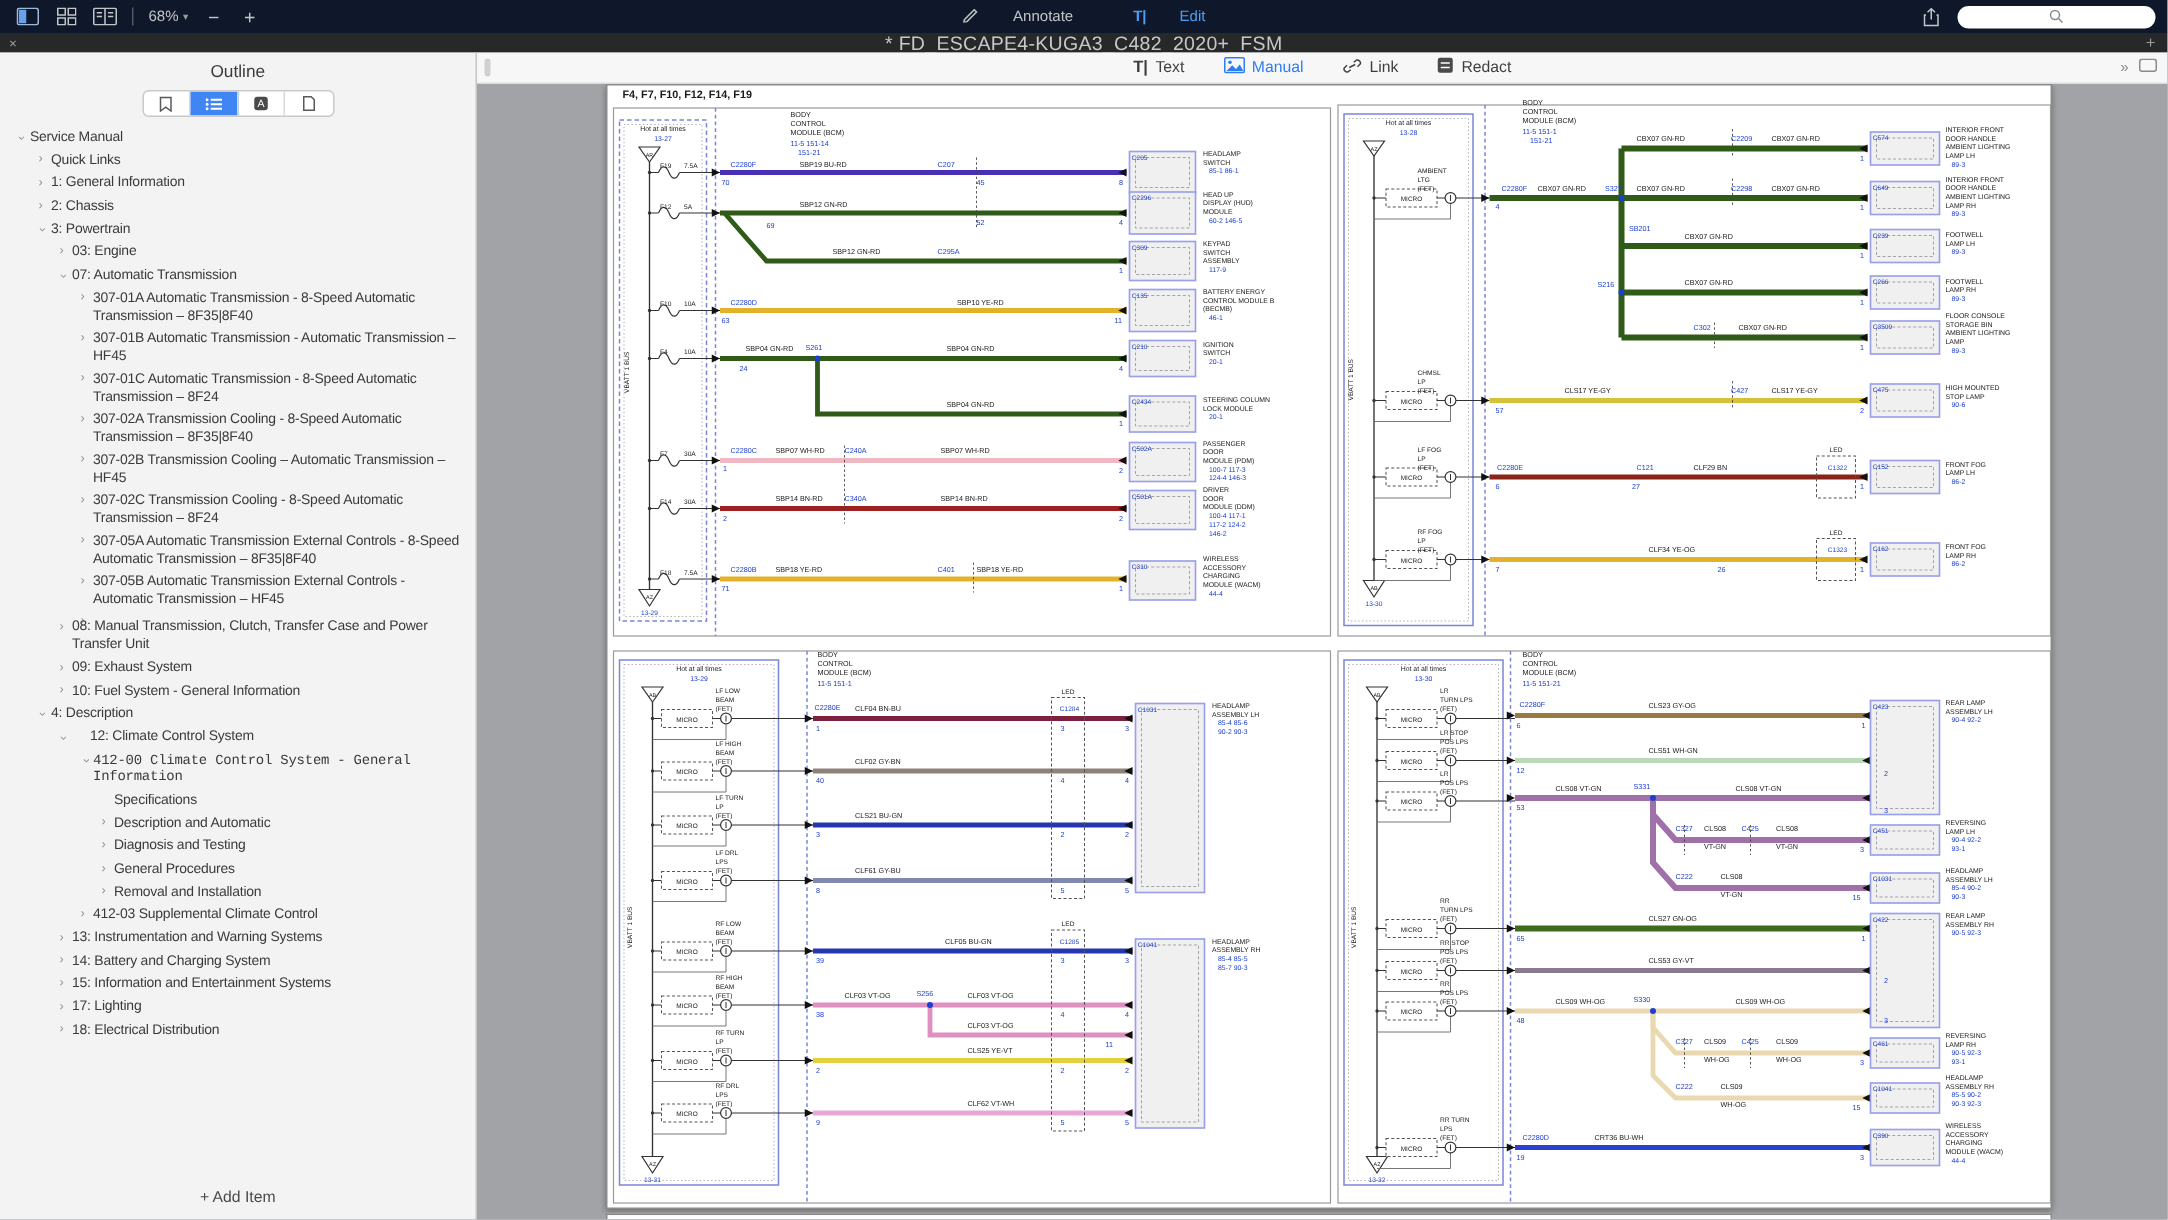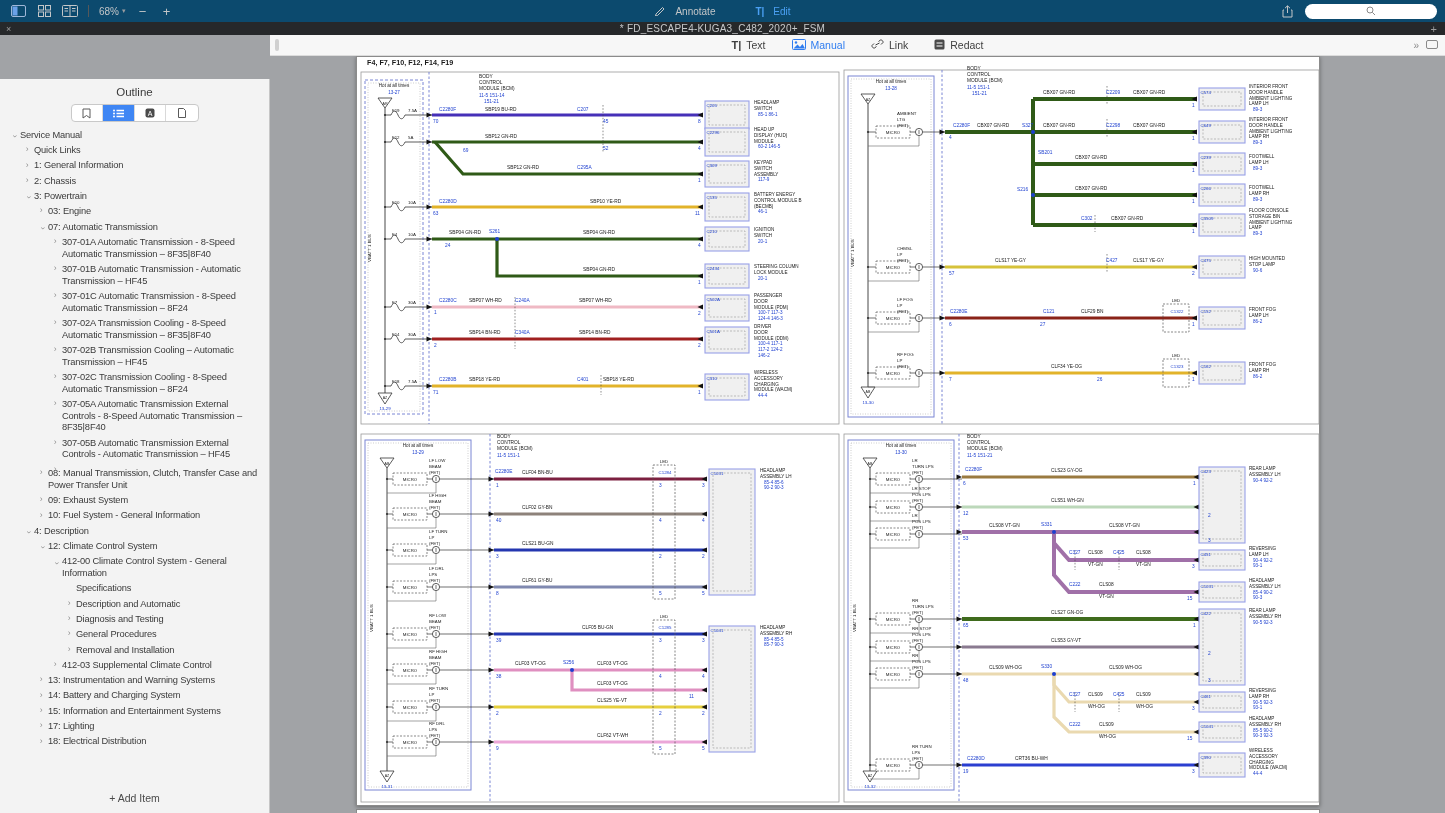--- a/index.html
+++ b/index.html
@@ -1,40 +1,40 @@
 <!DOCTYPE html>
 <html><head>
 <meta charset="utf-8">
 <style>
   * { margin:0; padding:0; box-sizing:border-box; }
   html,body { width:1445px; height:813px; overflow:hidden; background:#a1a3a6;
               font-family:"Liberation Sans", sans-serif; }
 
   
-  .topbar { height:22px; background:#0c4a6e; display:flex; align-items:center;
+  .topbar { height:22px; background:#0f172a; display:flex; align-items:center;
             color:#c3c6c8; font-size:10px; position:relative; }
   .topbar .grp { display:flex; align-items:center; gap:10px; padding:0 10px; }
   .tb-icon { width:16px; height:13px; display:inline-flex; align-items:center; justify-content:center; cursor:pointer; }
   .tb-sep { width:1px; height:12px; background:#55585a; }
   .zoomctl { display:flex; align-items:center; gap:3px; cursor:pointer; }
   .chev { font-size:7px; color:#9a9da0; }
   .pm { font-size:13px; color:#c3c6c8; width:14px; text-align:center; cursor:pointer; }
   .centerTools { position:absolute; left:0; right:0; display:flex; justify-content:center; gap:40px; pointer-events:none; }
-  .centerTools .ct { display:flex; align-items:center; gap:9px; pointer-events:auto; cursor:pointer; }
+  .centerTools .ct { display:flex; align-items:center; gap:22px; pointer-events:auto; cursor:pointer; }
   .ct.blue { color:#4ba0f4; }
   .rightTools { margin-left:auto; display:flex; align-items:center; gap:10px; padding-right:8px; }
   .searchbox { width:132px; height:15px; background:#fff; border-radius:8px; display:flex; align-items:center; justify-content:center; }
   .tabbar { height:13px; background:#26282a; display:flex; align-items:center; color:#c6c8ca; position:relative; }
   .tabbar .x { color:#9b9b9b; font-size:9px; padding:0 6px; cursor:pointer; }
-  .tabbar .title { position:absolute; left:0; right:0; text-align:center; font-size:10px; letter-spacing:.2px; }
+  .tabbar .title { position:absolute; left:0; right:0; text-align:center; font-size:13px; letter-spacing:.2px; }
   .tabbar .plus { margin-left:auto; color:#9b9b9b; font-size:11px; padding:0 8px; cursor:pointer; }
 
   
   .cols { display:flex; height:778px; }
-  .sidebar { width:270px; background:#f3f3f3; border-right:1px solid #c6c6c6; position:relative;margin-top:44px; }
+  .sidebar { width:318px; background:#f3f3f3; border-right:1px solid #c6c6c6; position:relative; }
   .sb-title { text-align:center; font-size:11.5px; color:#3c3c3c; padding-top:7px; }
   .seg { display:flex; width:128px; margin:6px auto 0; border:1px solid #c9c9c9; border-radius:4px; background:#fff; overflow:hidden; }
   .seg .cell { width:32px; height:16px; display:flex; align-items:center; justify-content:center; cursor:pointer; border-right:1px solid #d9d9d9; }
   .seg .cell:last-child { border-right:none; }
   .seg .cell.active { background:#3f86f4; }
   .tree { margin-top:6px; height:648px; overflow:hidden; }
   .row { position:relative; padding:1.8px 6px 1.8px 0; font-size:9.3px; letter-spacing:-0.15px;
          line-height:11.7px; color:#3a3a3a; cursor:pointer; }
   .row .cv { position:absolute; top:1px; font-size:8.5px; color:#8e8e8e; width:10px; text-align:center; }
   .row .cv.open { transform:rotate(90deg); transform-origin:50% 60%; }
@@ -171,22 +171,22 @@
         <div class="row" style="padding-left: 62px;"><span class="cv" style="left: 50px;">›</span><span>307-02A Transmission Cooling - 8-Speed Automatic Transmission – 8F35|8F40</span></div>
         <div class="row" style="padding-left: 62px;"><span class="cv" style="left: 50px;">›</span><span>307-02B Transmission Cooling – Automatic Transmission – HF45</span></div>
         <div class="row" style="padding-left: 62px;"><span class="cv" style="left: 50px;">›</span><span>307-02C Transmission Cooling - 8-Speed Automatic Transmission – 8F24</span></div>
         <div class="row" style="padding-left: 62px;"><span class="cv" style="left: 50px;">›</span><span>307-05A Automatic Transmission External Controls - 8-Speed Automatic Transmission – 8F35|8F40</span></div>
         <div class="row" style="padding-left: 62px;"><span class="cv" style="left: 50px;">›</span><span>307-05B Automatic Transmission External Controls - Automatic Transmission – HF45</span></div>
         <div class="row" style="padding-left: 62px;"><span class="cv" style="left: 50px;">›</span></div>
         <div class="row" style="padding-left: 48px;"><span class="cv" style="left: 36px;">›</span><span>08: Manual Transmission, Clutch, Transfer Case and Power Transfer Unit</span></div>
         <div class="row" style="padding-left: 48px;"><span class="cv" style="left: 36px;">›</span><span>09: Exhaust System</span></div>
         <div class="row" style="padding-left: 48px;"><span class="cv" style="left: 36px;">›</span><span>10: Fuel System - General Information</span></div>
         <div class="row" style="padding-left: 34px;"><span class="cv open" style="left: 22px;">›</span><span>4: Description</span></div>
-        <div class="row" style="padding-left: 48px;"><span class="cv open" style="left: 36px;">›</span><span>12: Climate Control System</span></div>
-        <div class="row" style="padding-left: 62px;"><span class="cv open" style="left: 50px;">›</span><span>412-00 Climate Control System - General Information</span></div>
+        <div class="row" style="padding-left: 60px;"><span class="cv open" style="left: 36px;">›</span><span>12: Climate Control System</span></div>
+        <div class="row" style="padding-left: 62px; font-family: Liberation Mono, monospace;"><span class="cv open" style="left: 50px;">›</span><span>412-00 Climate Control System - General Information</span></div>
         <div class="row" style="padding-left: 76px;"><span>Specifications</span></div>
         <div class="row" style="padding-left: 76px;"><span class="cv" style="left: 64px;">›</span><span>Description and Automatic</span></div>
         <div class="row" style="padding-left: 76px;"><span class="cv" style="left: 64px;">›</span><span>Diagnosis and Testing</span></div>
         <div class="row" style="padding-left: 76px;"><span class="cv" style="left: 64px;">›</span><span>General Procedures</span></div>
         <div class="row" style="padding-left: 76px;"><span class="cv" style="left: 64px;">›</span><span>Removal and Installation</span></div>
         <div class="row" style="padding-left: 62px;"><span class="cv" style="left: 50px;">›</span><span>412-03 Supplemental Climate Control</span></div>
         <div class="row" style="padding-left: 48px;"><span class="cv" style="left: 36px;">›</span><span>13: Instrumentation and Warning Systems</span></div>
         <div class="row" style="padding-left: 48px;"><span class="cv" style="left: 36px;">›</span><span>14: Battery and Charging System</span></div>
         <div class="row" style="padding-left: 48px;"><span class="cv" style="left: 36px;">›</span><span>15: Information and Entertainment Systems</span></div>
         <div class="row" style="padding-left: 48px;"><span class="cv" style="left: 36px;">›</span><span>17: Lighting</span></div>

